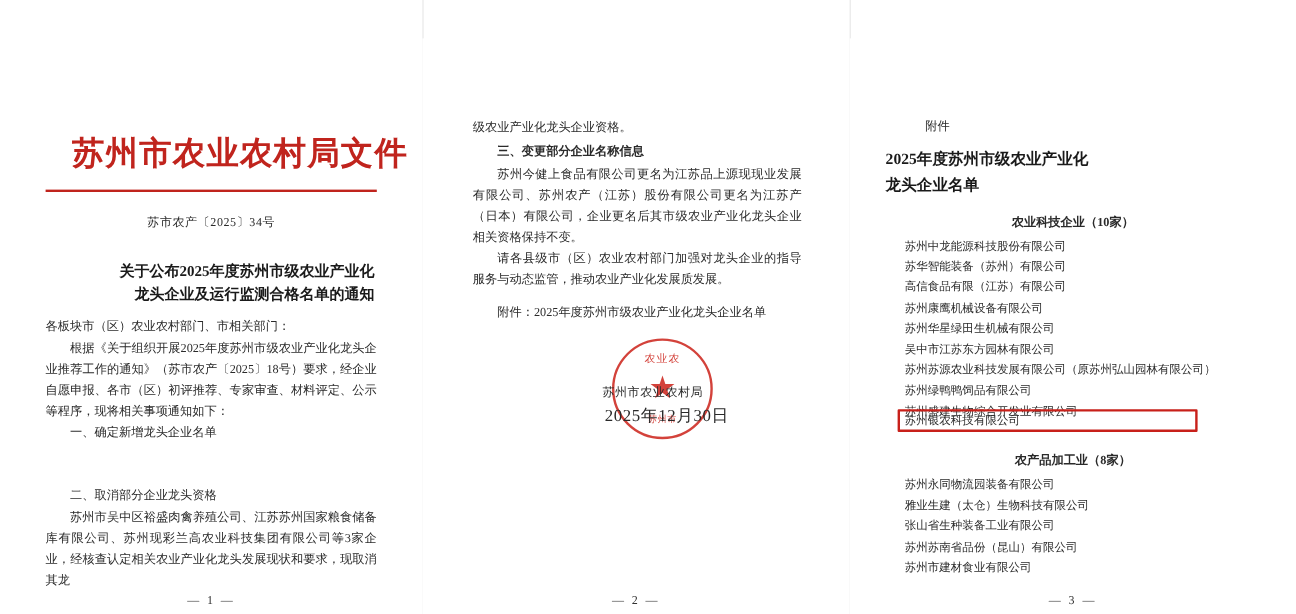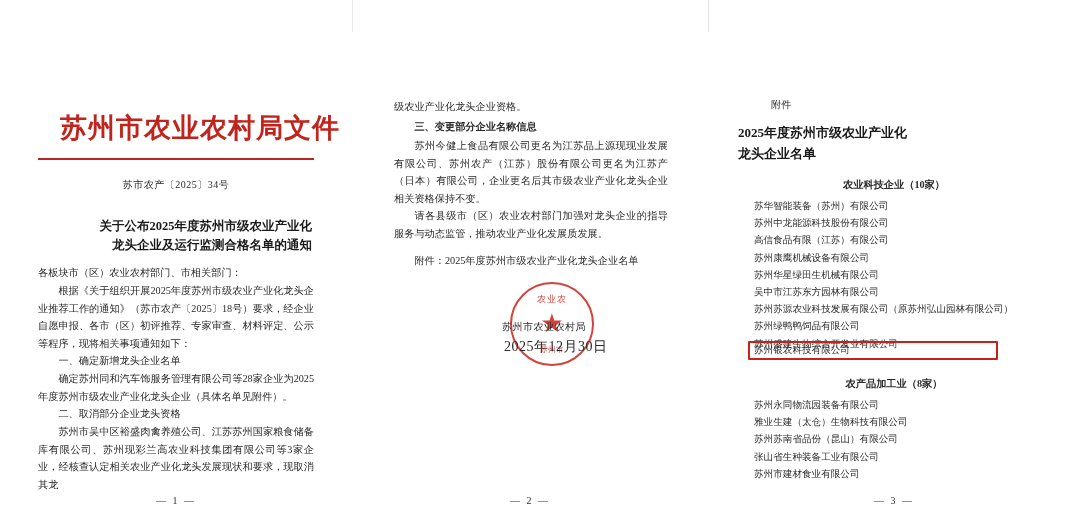--- a/index.html
+++ b/index.html
@@ -221,21 +221,20 @@
       <div class="red-rule"></div>
       <div class="doc-number">苏市农产〔2025〕34号</div>
       <div class="doc-heading">
         <div>关于公布2025年度苏州市级农业产业化</div>
         <div>龙头企业及运行监测合格名单的通知</div>
       </div>
 
       <div class="body-block" style="top:232px;">各板块市（区）农业农村部门、市相关部门：</div>
       <div class="body-block indent2" style="top:250px;">根据《关于组织开展2025年度苏州市级农业产业化龙头企业推荐工作的通知》（苏市农产〔2025〕18号）要求，经企业自愿申报、各市（区）初评推荐、专家审查、材料评定、公示等程序，现将相关事项通知如下：</div>
       <div class="body-block indent2" style="top:320px;">一、确定新增龙头企业名单</div>
-      <div class="body-block indent2" style="top:338px;">确定苏州同和汽车饰服务管理有限公司等28家企业为2025年度苏州市级农业产业化龙头企业（具体名单见附件）。</div>
       <div class="body-block indent2" style="top:373px;">二、取消部分企业龙头资格</div>
       <div class="body-block indent2" style="top:391px;">苏州市吴中区裕盛肉禽养殖公司、江苏苏州国家粮食储备库有限公司、苏州现彩兰高农业科技集团有限公司等3家企业，经核查认定相关农业产业化龙头发展现状和要求，现取消其龙</div>
 
       <div class="page-num">— 1 —</div>
     </div>
   </div>
 
   <div class="divider" style="left:352px;"></div>
 
   <div class="page page-2">
@@ -264,40 +263,40 @@
   <div class="page page-3">
     <div class="page-inner">
       <div class="p3-attach">附件</div>
       <div class="p3-title">
         <div>2025年度苏州市级农业产业化</div>
         <div>龙头企业名单</div>
       </div>
 
       <div class="p3-section" style="top:146px;">农业科技企业（10家）</div>
       <div class="p3-list" style="top:165px;">
+        <div>苏州中龙能源科技股份有限公司</div>
         <div>苏华智能装备（苏州）有限公司</div>
-        <div>苏州中龙能源科技股份有限公司</div>
         <div>高信食品有限（江苏）有限公司</div>
         <div>苏州康鹰机械设备有限公司</div>
         <div>苏州华星绿田生机械有限公司</div>
         <div>吴中市江苏东方园林有限公司</div>
         <div>苏州苏源农业科技发展有限公司（原苏州弘山园林有限公司）</div>
         <div>苏州绿鸭鸭饲品有限公司</div>
         <div>苏州盛建生物综合开发业有限公司</div>
       </div>
 
       <div class="highlight-box" style="top:309px;"></div>
       <div class="highlight-text" style="top:312px;">苏州银农科技有限公司</div>
 
       <div class="p3-section" style="top:345px;">农产品加工业（8家）</div>
       <div class="p3-list" style="top:364px;">
         <div>苏州永同物流园装备有限公司</div>
         <div>雅业生建（太仓）生物科技有限公司</div>
+        <div>张山省生种装备工业有限公司</div>
         <div>苏州苏南省品份（昆山）有限公司</div>
-        <div>张山省生种装备工业有限公司</div>
         <div>苏州市建材食业有限公司</div>
       </div>
 
       <div class="page-num">— 3 —</div>
     </div>
   </div>
 
 </div>
 
 </body></html>

